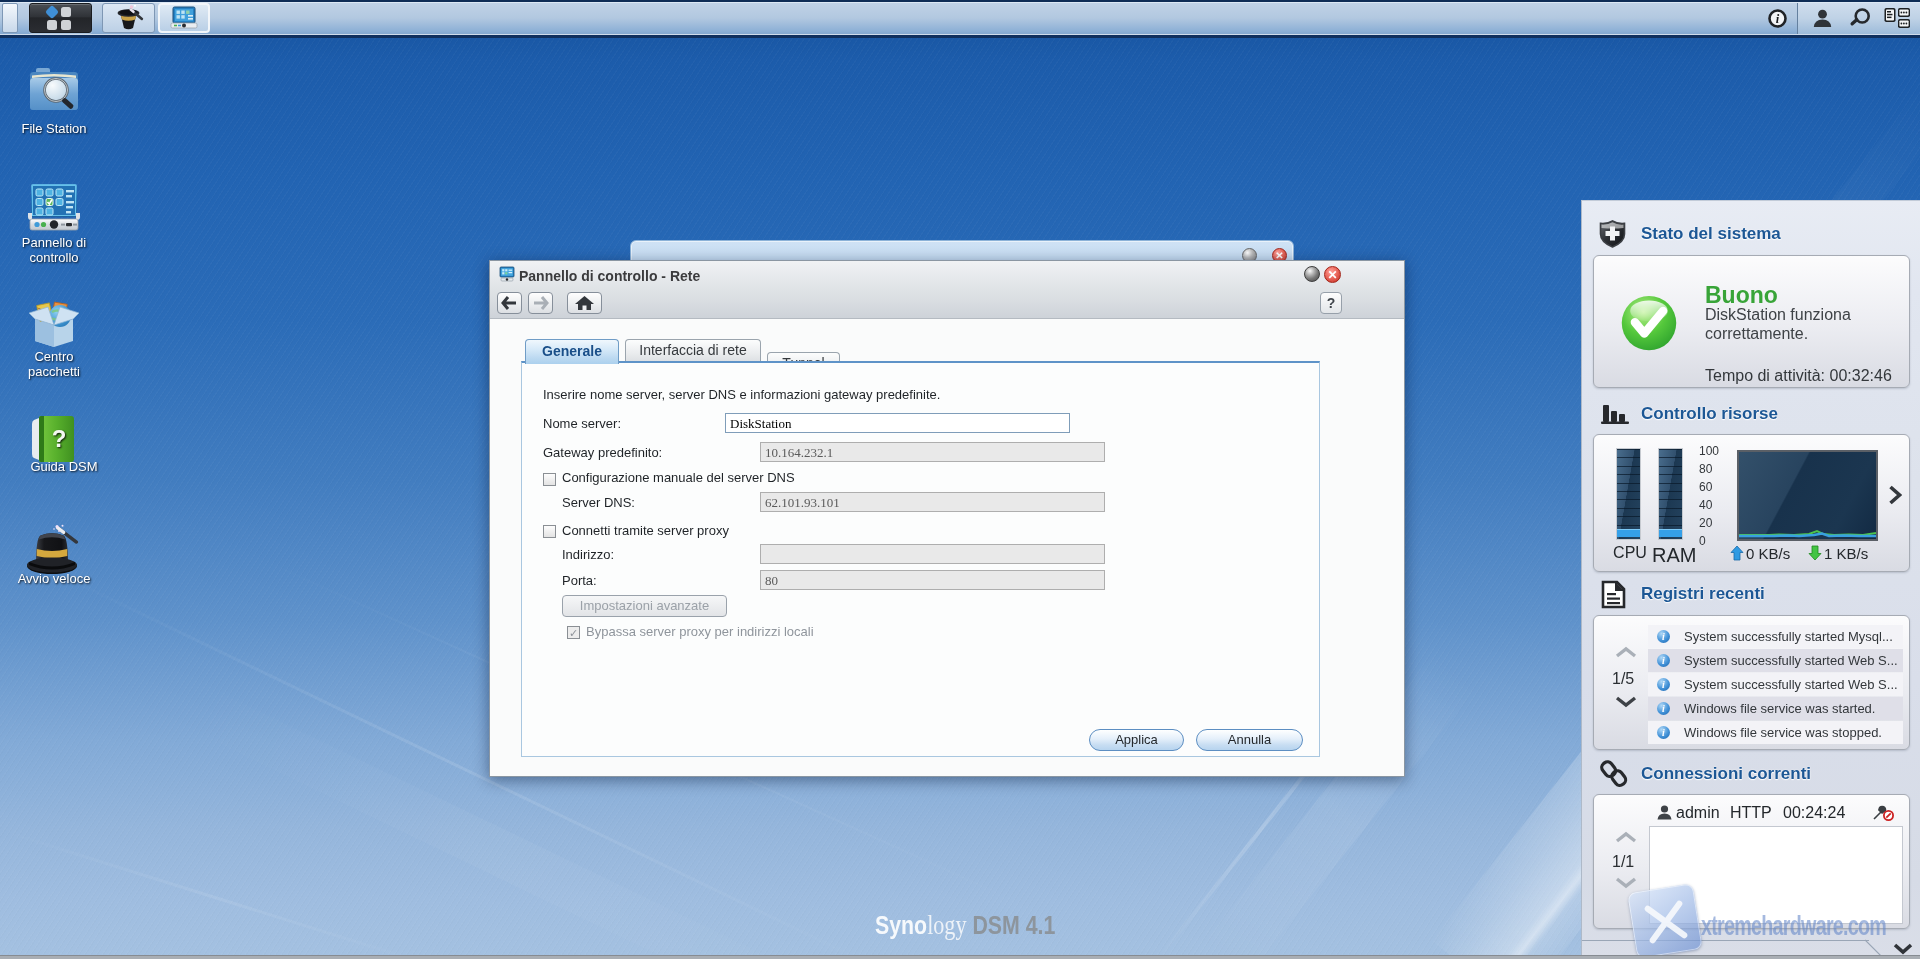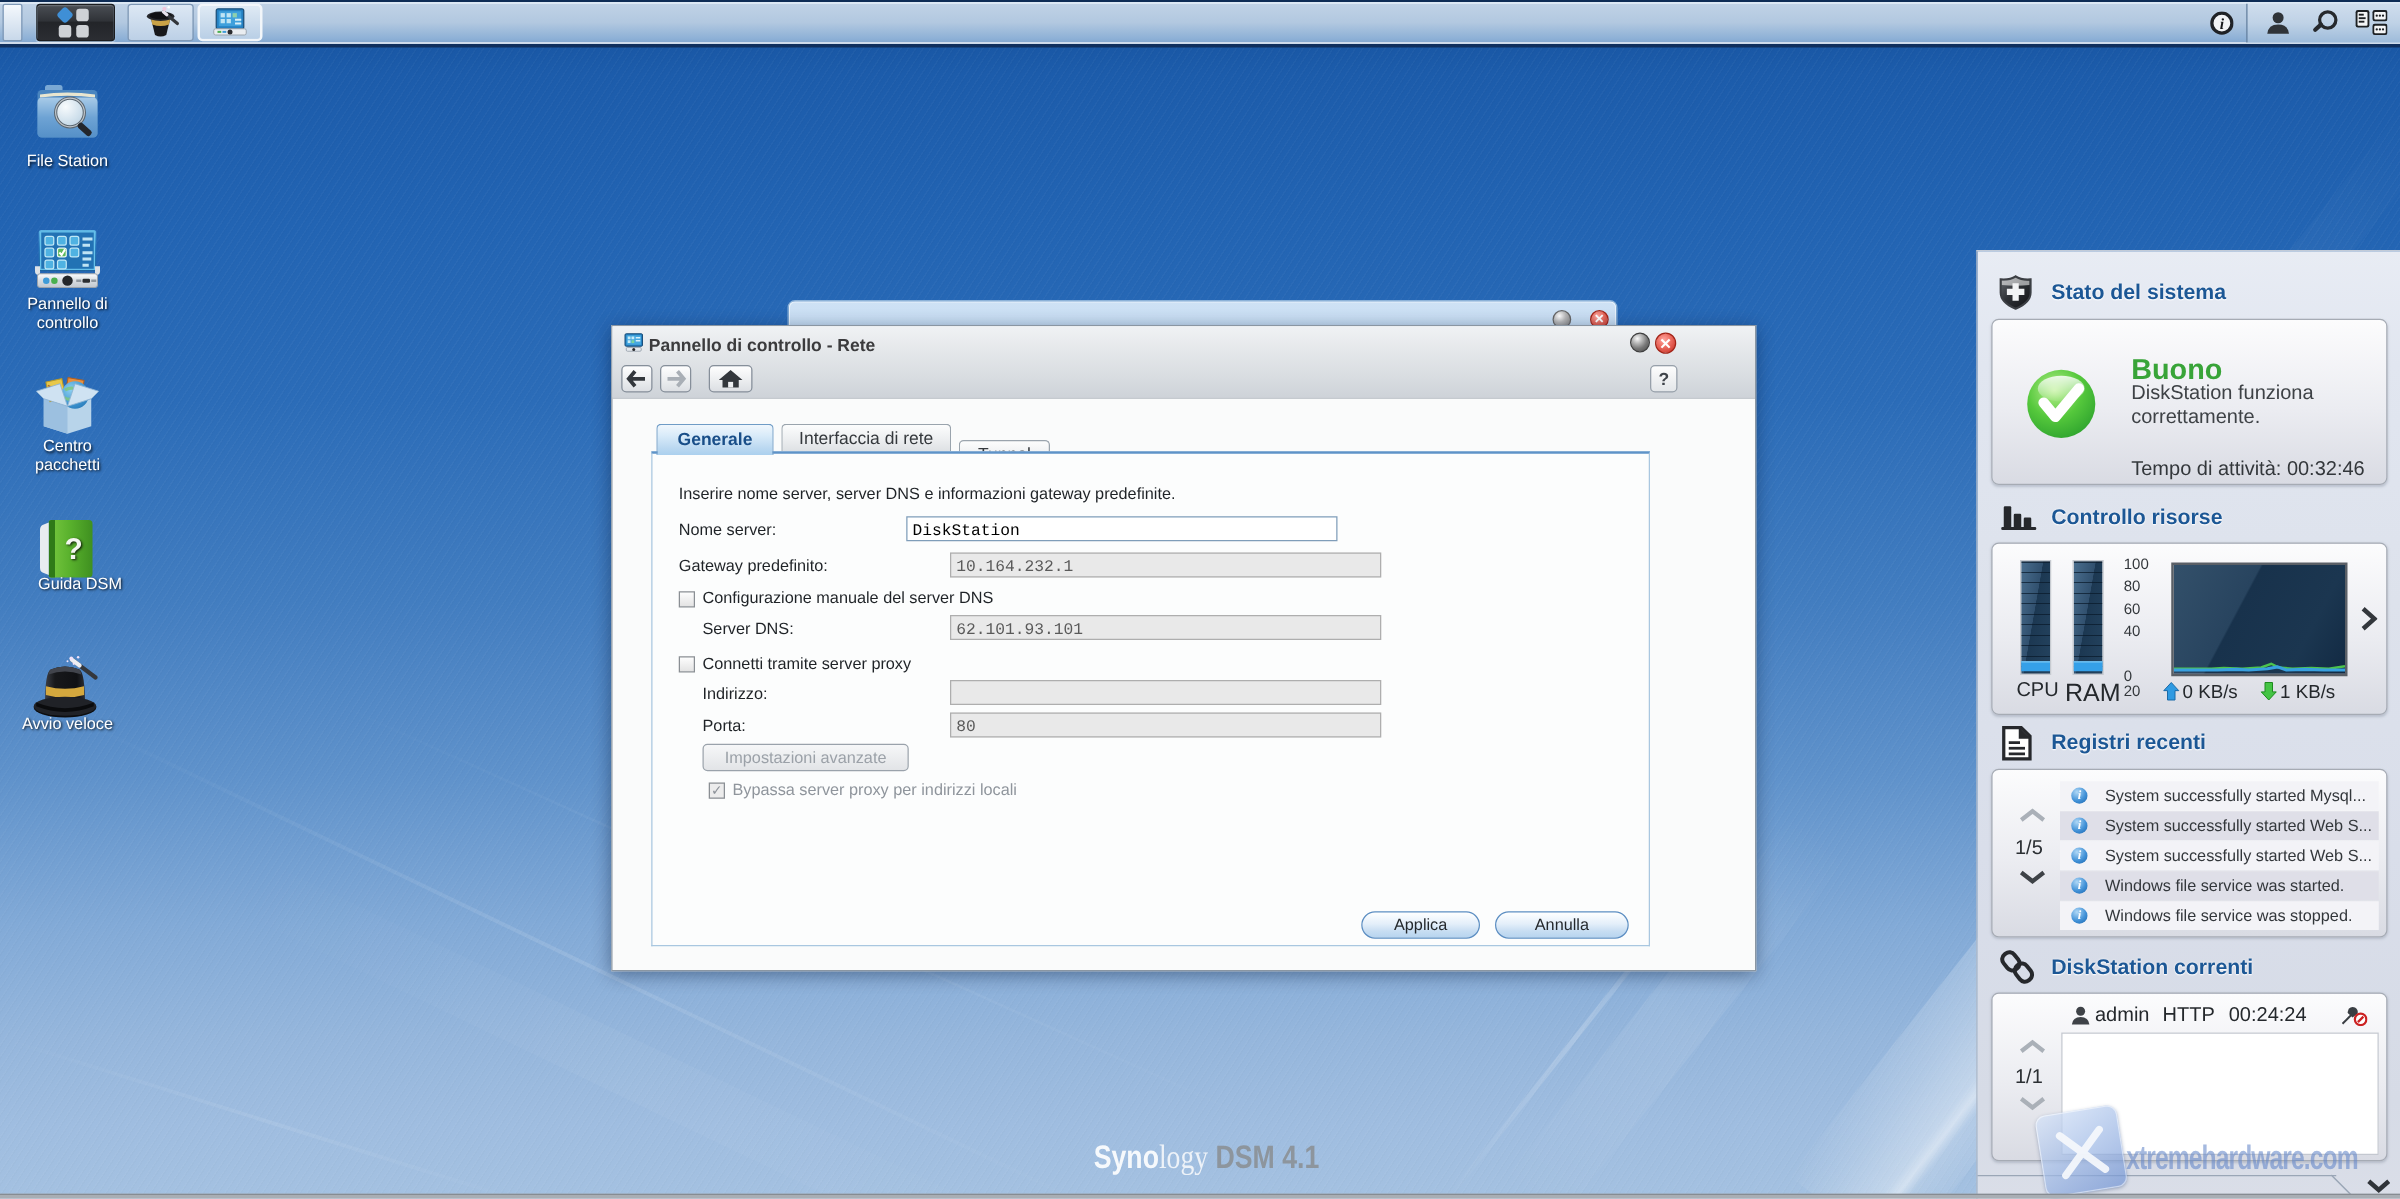--- a/index.html
+++ b/index.html
@@ -45,21 +45,21 @@
   border:1px solid #97a0aa; border-radius:4px; color:#3f444a; font-size:14px; font-weight:bold; text-align:center; line-height:20px; }
 
 .tab { position:absolute; top:78px; height:22px; font-size:14px; text-align:center; border-radius:4px 4px 0 0; }
 .tab.on { background:linear-gradient(180deg,#f0f7fd 0,#d9ebf9 35%,#bcd9f1 75%,#abd0ee 100%);
   border:1px solid #6f9cc6; border-bottom:none; color:#194e88; font-weight:bold; height:25px; z-index:3; }
 .tab.off { background:linear-gradient(180deg,#fcfdfd 0,#ebedef 60%,#dee1e4 100%); border:1px solid #9aa4ad; border-bottom:none; color:#35393d; }
 #cpanel { position:absolute; left:31px; top:100px; width:799px; height:396px; background:#fcfdfd;
   border:1px solid #a9c7e0; border-top:2px solid #5e93c8; z-index:2; }
 
 .flabel { position:absolute; font-size:13px; color:#1f2327; }
-.finput { position:absolute; width:345px; height:20px; font-size:13px; font-family:Liberation Mono, monospace; padding:2px 4px 0 4px; }
+.finput { position:absolute; width:345px; height:20px; font-size:13px; font-family:Liberation Serif, serif; padding:2px 4px 0 4px; }
 .finput.en { background:#fff; border:1px solid #7f9db9; color:#000; }
 .finput.dis { background:#e9e9e9; border:1px solid #aeaeae; color:#5a5a5a;margin-left:35px; }
 .cb { position:absolute; width:13px; height:13px; background:linear-gradient(180deg,#fdfdfd,#e3e3e3); border:1px solid #8a8f94; }
 .pillbtn { position:absolute; height:22px; border:1px solid #5c8ec2; border-radius:11px;
   background:linear-gradient(180deg,#feffff 0,#e4effa 45%,#c7ddf2 75%,#b7d4ef 100%);
   font-size:13px; color:#24282c; text-align:center; line-height:20px; }
 
 #side { position:absolute; left:1581px; top:200px; width:339px; height:759px;
   background:linear-gradient(180deg,#e8ecf4 0,#e1e6f0 90px,#dde2ec 280px,#d9deea 480px,#d6dbe6 680px,#dadee8 759px);
   border-left:1px solid #aeb9c8; border-top:1px solid #c2cbd8; }
@@ -421,21 +421,21 @@
     <div class="shead" style="left:59px;top:203px;">Controllo risorse</div>
     <div class="sbox" style="top:233px;height:138px;">
       <div class="meter" style="left:22px;"></div>
       <div class="meter" style="left:64px;"></div>
       <div class="t" style="left:16px;top:109px;width:40px;text-align:center;font-size:16px;color:#24282c;">CPU</div>
       <div class="t" style="left:58px;top:109px;width:40px;text-align:center;font-size:20px;color:#24282c;">RAM</div>
       <div class="axis t" style="top:9px;">100</div>
       <div class="axis t" style="top:27px;">80</div>
       <div class="axis t" style="top:45px;">60</div>
       <div class="axis t" style="top:63px;">40</div>
-      <div class="axis t" style="top:81px;margin-top:30px;">20</div>
+      <div class="axis t" style="top:81px;">20</div>
       <div class="axis t" style="top:99px;">0</div>
       <div id="plot">
         <svg width="137" height="87" viewBox="0 0 137 87">
           <polyline points="0,83 30,83 40,82.5 55,83 70,82 78,79 84,82 95,83 110,82.5 124,83 137,81" stroke="#4cc44c" stroke-width="2" fill="none"></polyline>
           <polyline points="0,84 35,84 50,83.5 60,84 75,83 83,81.5 90,84 105,83.5 120,84 137,84" stroke="#38a0e0" stroke-width="2.5" fill="none"></polyline>
         </svg>
       </div>
       <svg style="position:absolute;left:294px;top:50px;" width="14" height="20" viewBox="0 0 14 20">
           <path d="M2.5 2 L11.5 10 L2.5 18" stroke="#33373c" stroke-width="3.6" fill="none"></path>
         </svg>
@@ -470,21 +470,21 @@
       <div class="lrow" style="top:57px;background:#f3f3f7;">System successfully started Web S...</div>
       <div class="lrow" style="top:81px;background:#dfdfe8;">Windows file service was started.</div>
       <div class="lrow" style="top:105px;background:#f3f3f7;">Windows file service was stopped.</div>
     </div>
     <svg style="position:absolute;left:18px;top:559px;" width="28" height="28" viewBox="0 0 28 28">
       <g fill="none" stroke="#26282c" stroke-width="3.2">
         <rect x="3" y="2" width="11" height="15" rx="5" transform="rotate(-38 8 9)"></rect>
         <rect x="13" y="11" width="11" height="15" rx="5" transform="rotate(-38 18 18)"></rect>
       </g>
     </svg>
-    <div class="shead" style="left:59px;top:563px;">DiskStation correnti</div>
+    <div class="shead" style="left:59px;top:563px;">Connessioni correnti</div>
     <div class="sbox" style="top:593px;height:135px;">
       <svg style="position:absolute;left:62px;top:9px;" width="17" height="17" viewBox="0 0 17 17">
         <circle cx="8.5" cy="5" r="3.6" fill="#3e4247"></circle>
         <path d="M1.5 15.5 Q2.2 9.5 8.5 9.5 Q14.8 9.5 15.5 15.5 Z" fill="#3e4247"></path>
       </svg>
       <div class="t" style="left:82px;top:9px;font-size:16px;color:#24282c;">admin</div>
       <div class="t" style="left:136px;top:9px;font-size:16px;color:#24282c;">HTTP</div>
       <div class="t" style="left:189px;top:9px;font-size:16px;color:#24282c;">00:24:24</div>
       <svg style="position:absolute;left:278px;top:9px;" width="22" height="17" viewBox="0 0 22 17">
         <path d="M2 15 L7 10 M7 7 L10 4 M5 12 L9 8" stroke="#3a3e43" stroke-width="1.6"></path>

